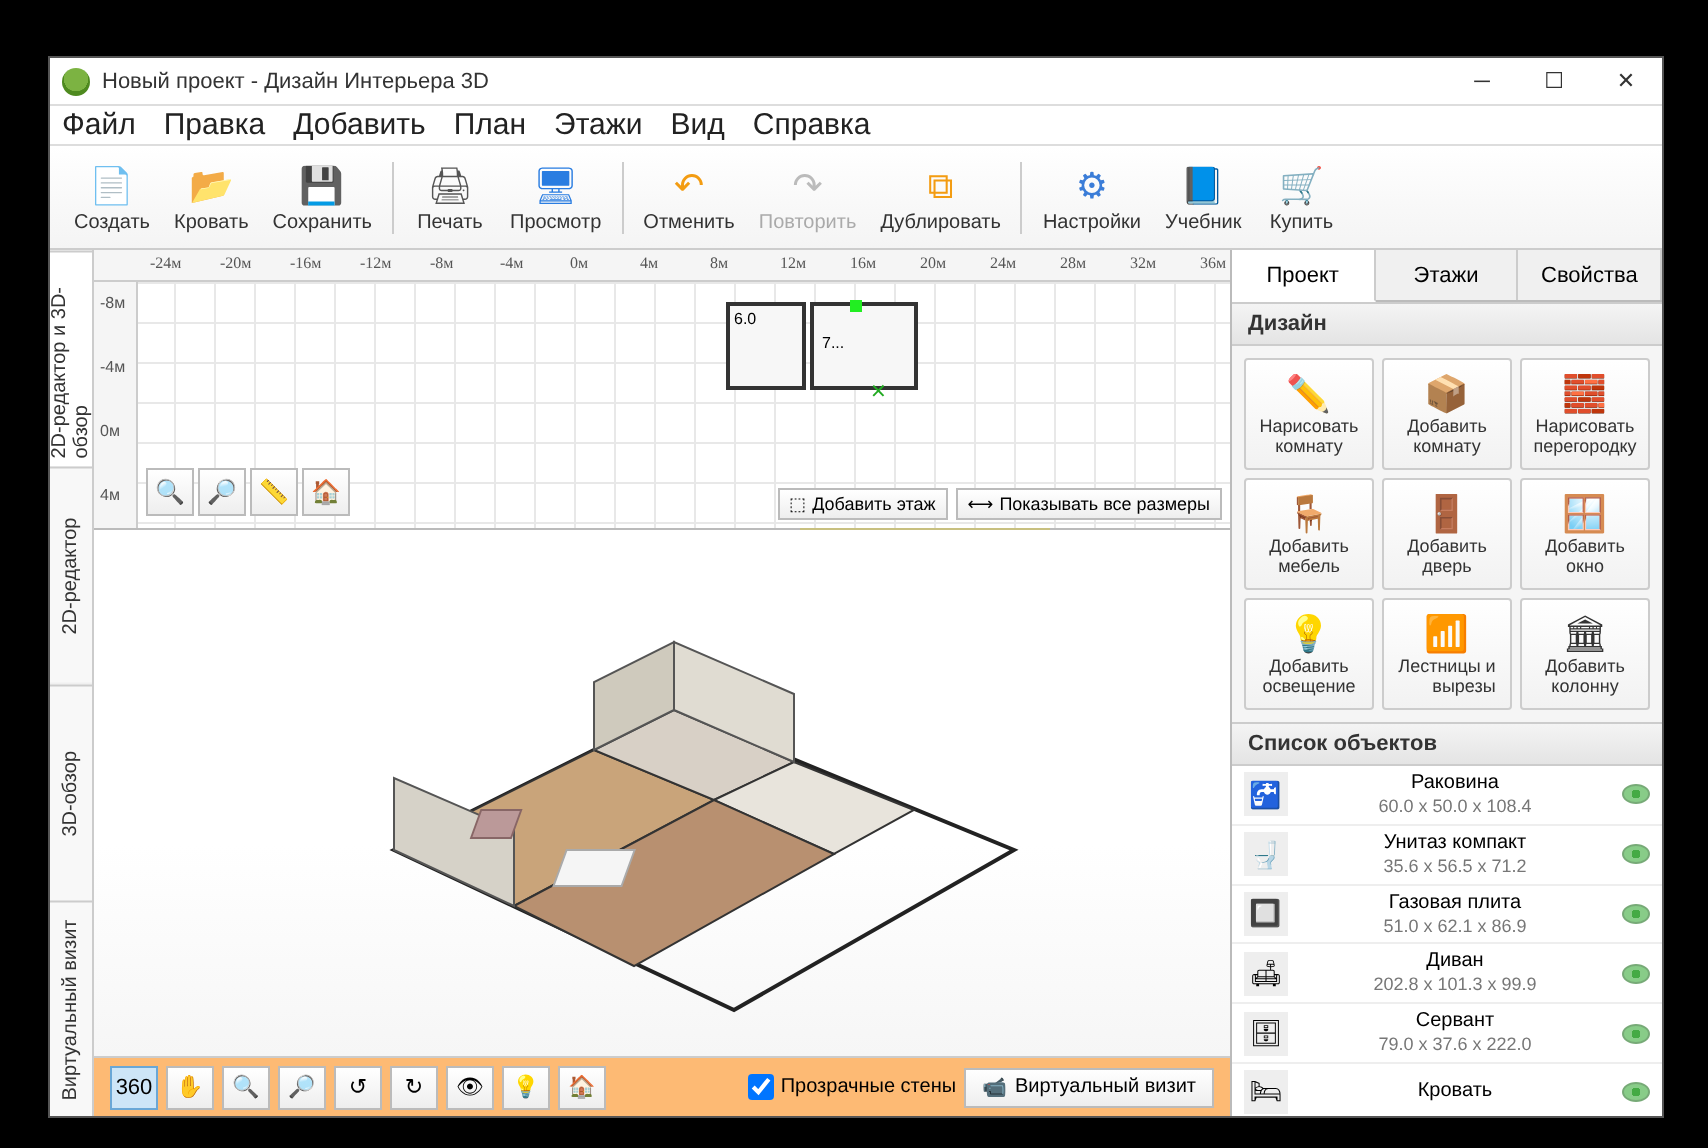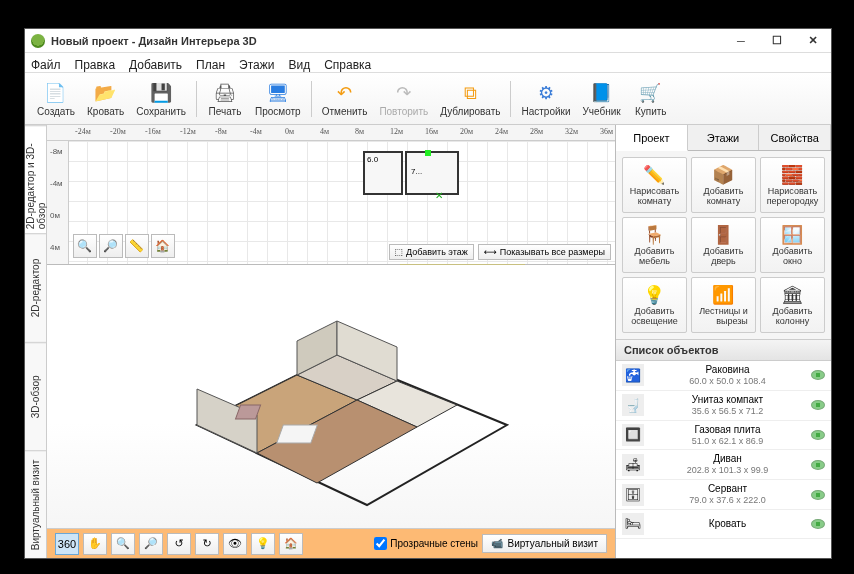--- a/index.html
+++ b/index.html
@@ -1,23 +1,23 @@
 <!DOCTYPE html>
 <html><head>
 <meta charset="utf-8">
 <style>
 * { box-sizing: border-box; margin: 0; padding: 0; font-family: "Segoe UI", Tahoma, sans-serif; }
 body { background: #000; width: 854px; height: 574px; overflow: hidden; }
 .window { position: absolute; left: 24px; top: 28px; width: 808px; height: 531px; background: #f0f0f0; border: 1px solid #555; display: flex; flex-direction: column; }
-.titlebar { height: 24px; background: #fff; display: flex; align-items: center; padding-left: 6px; border-bottom: 1px solid #ddd; font-weight: bold; }
+.titlebar { height: 24px; background: #fff; display: flex; align-items: center; padding-left: 6px; border-bottom: 1px solid #ddd; }
 .titlebar .app-icon { width: 14px; height: 14px; background: radial-gradient(circle at 50% 40%, #7cb342 55%, #4e8a1f 56%); border-radius: 50%; margin-right: 6px; }
 .titlebar .title { font-size: 11px; color: #333; flex: 1; }
 .winbtns { display: flex; }
 .winbtn { width: 36px; height: 24px; display: flex; align-items: center; justify-content: center; font-size: 11px; color: #333; }
-.menubar { height: 20px; background: #fff; display: flex; align-items: flex-end; padding-left: 6px; font-size: 12px; color: #222; border-bottom: 1px solid #ddd; }
+.menubar { height: 20px; background: #fff; display: flex; align-items: center; padding-left: 6px; font-size: 15px; color: #222; border-bottom: 1px solid #ddd; }
 .menubar span { margin-right: 14px; }
 .toolbar { height: 52px; background: linear-gradient(#fff, #f4f4f4); display: flex; align-items: center; padding: 0 6px; border-bottom: 1px solid #ccc; }
 .tbtn { display: flex; flex-direction: column; align-items: center; justify-content: center; padding: 2px 6px; font-size: 10px; color: #333; min-width: 48px; }
 .tbtn.dis { color: #aaa; }
 .tbtn .ico { width: 26px; height: 26px; display: flex; align-items: center; justify-content: center; font-size: 18px; }
 .tsep { width: 1px; height: 36px; background: #ccc; margin: 0 4px; }
 .body { flex: 1; display: flex; overflow: hidden; }
 .vtabs { width: 22px; background: #f0f0f0; border-right: 1px solid #ccc; display: flex; flex-direction: column; }
 .vtab { flex: 1; writing-mode: vertical-rl; transform: rotate(180deg); font-size: 10px; display: flex; align-items: center; justify-content: center; border-bottom: 1px solid #ccc; background: #f8f8f8; color: #333; padding: 4px 0; }
 .vtab.active { background: #fff; font-weight: 500; }
@@ -235,20 +235,21 @@
         </div>
       </div>
     </div>
 
     <div class="right-panel">
       <div class="rtabs" id="rtabs">
           <div class="rtab active">Проект</div>
           <div class="rtab">Этажи</div>
           <div class="rtab">Свойства</div>
         </div>
+      <div class="section-hdr">Дизайн</div>
       <div class="design-grid" id="dgrid">
           <div class="dbtn">
             <div class="dico">✏️</div>
             <div style="white-space: pre-line;">Нарисовать
 комнату</div>
           </div>
           <div class="dbtn">
             <div class="dico">📦</div>
             <div style="white-space: pre-line;">Добавить
 комнату</div>

